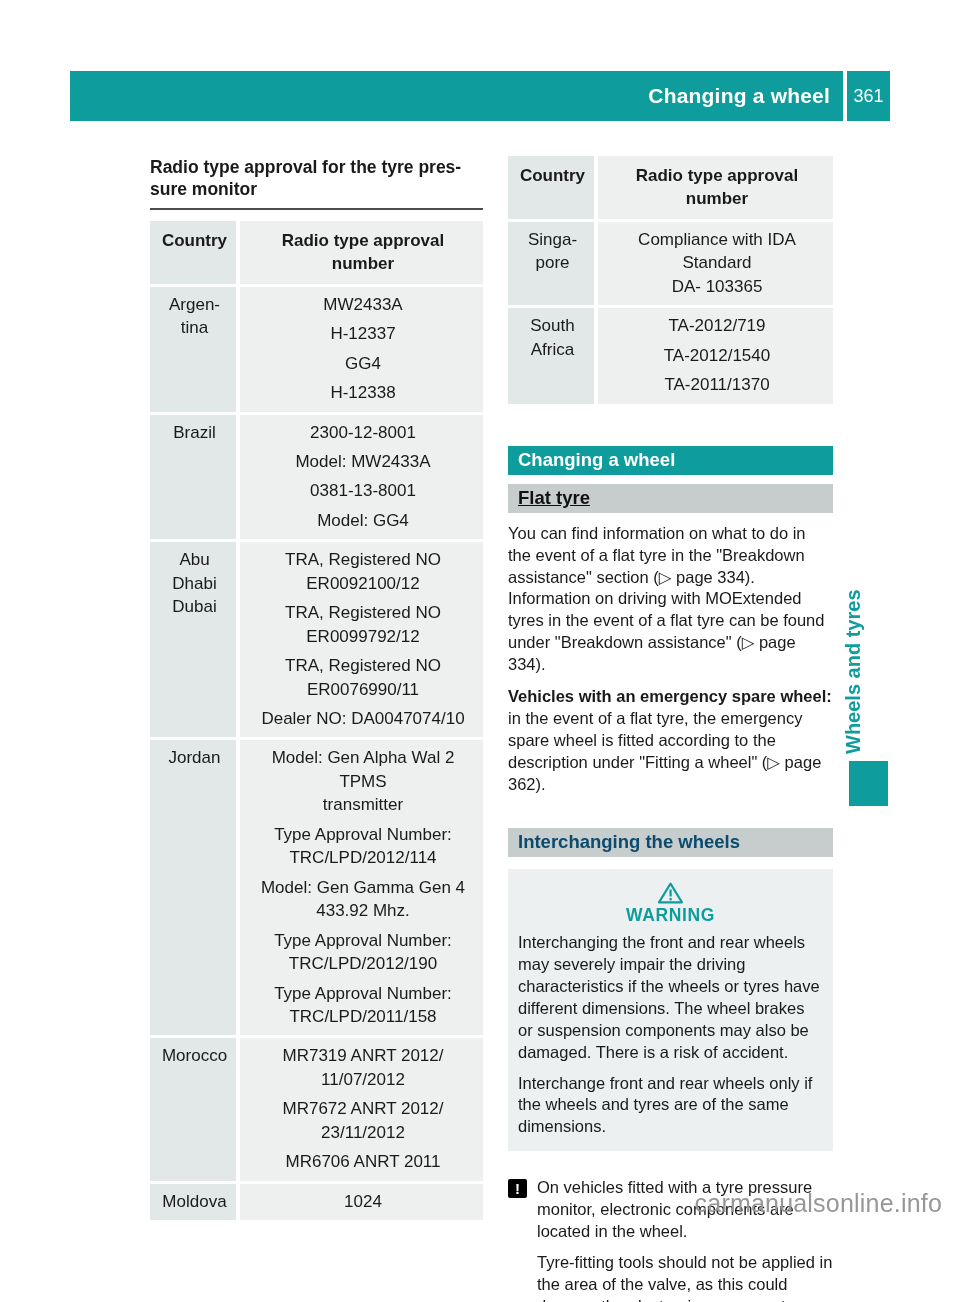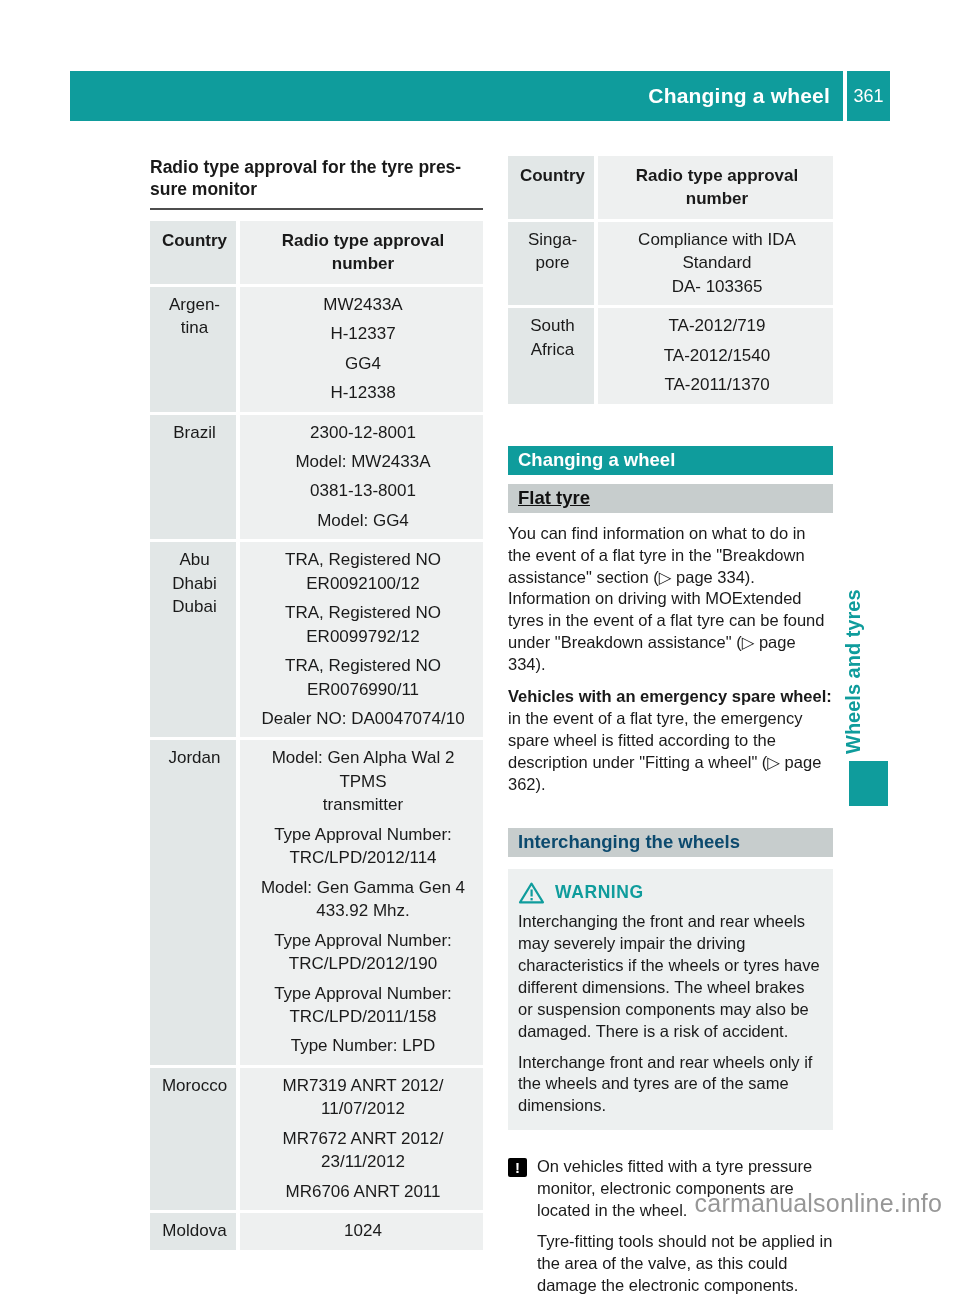--- a/index.html
+++ b/index.html
@@ -54,21 +54,21 @@
   .bar-teal { background:var(--teal); color:#fff; margin-top:42px; }
   .bar-gray { background:#c7cdcd; color:#111; margin-top:9px;text-decoration:underline; }
   .bar-gray2 { background:#c7cdcd; color:#0c4a6e; margin-top:32px; }
 
   
   .body-p { font-size:16.5px; line-height:1.33; margin:10px 0 0 0; }
   .bold-lead { font-weight:bold; }
 
   
   .warning-box { background:#edf0f0; margin-top:12px; padding:10px 10px 13px 10px; box-sizing:border-box; }
-  .warning-head { display:flex; align-items:center; gap:10px; margin:2px 0 6px 0; }
+  .warning-head { display:flex; align-items:center; margin:2px 0 6px 0;flex-direction:column; }
   .warning-label { color:var(--teal); font-weight:bold; font-size:17.5px; letter-spacing:.6px; }
   .warning-box .body-p { margin-top:9px; }
   .warning-box .body-p:first-of-type { margin-top:0; }
 
   
   .note-block { display:grid; grid-template-columns:20px 1fr; column-gap:9px; margin-top:26px; }
   .note-icon {
     width:19px; height:19px; background:#000; color:#fff; border-radius:2px;
     font-weight:bold; font-size:15px; display:flex; align-items:center; justify-content:center;
     margin-top:2px;
@@ -152,21 +152,20 @@
             <p>Model: Gen Alpha Wal 2 TPMS
 transmitter</p>
             <p>Type Approval Number:
 TRC/LPD/2012/114</p>
             <p>Model: Gen Gamma Gen 4
 433.92 Mhz.</p>
             <p>Type Approval Number:
 TRC/LPD/2012/190</p>
             <p>Type Approval Number:
 TRC/LPD/2011/158</p>
-            <p>Type Number: LPD</p>
           </div>
         </div>
         <div class="t-row">
           <div class="t-cell c-country">Morocco</div>
           <div class="t-cell c-value">
             <p>MR7319 ANRT 2012/
 11/07/2012</p>
             <p>MR7672 ANRT 2012/
 23/11/2012</p>
             <p>MR6706 ANRT 2011</p>

